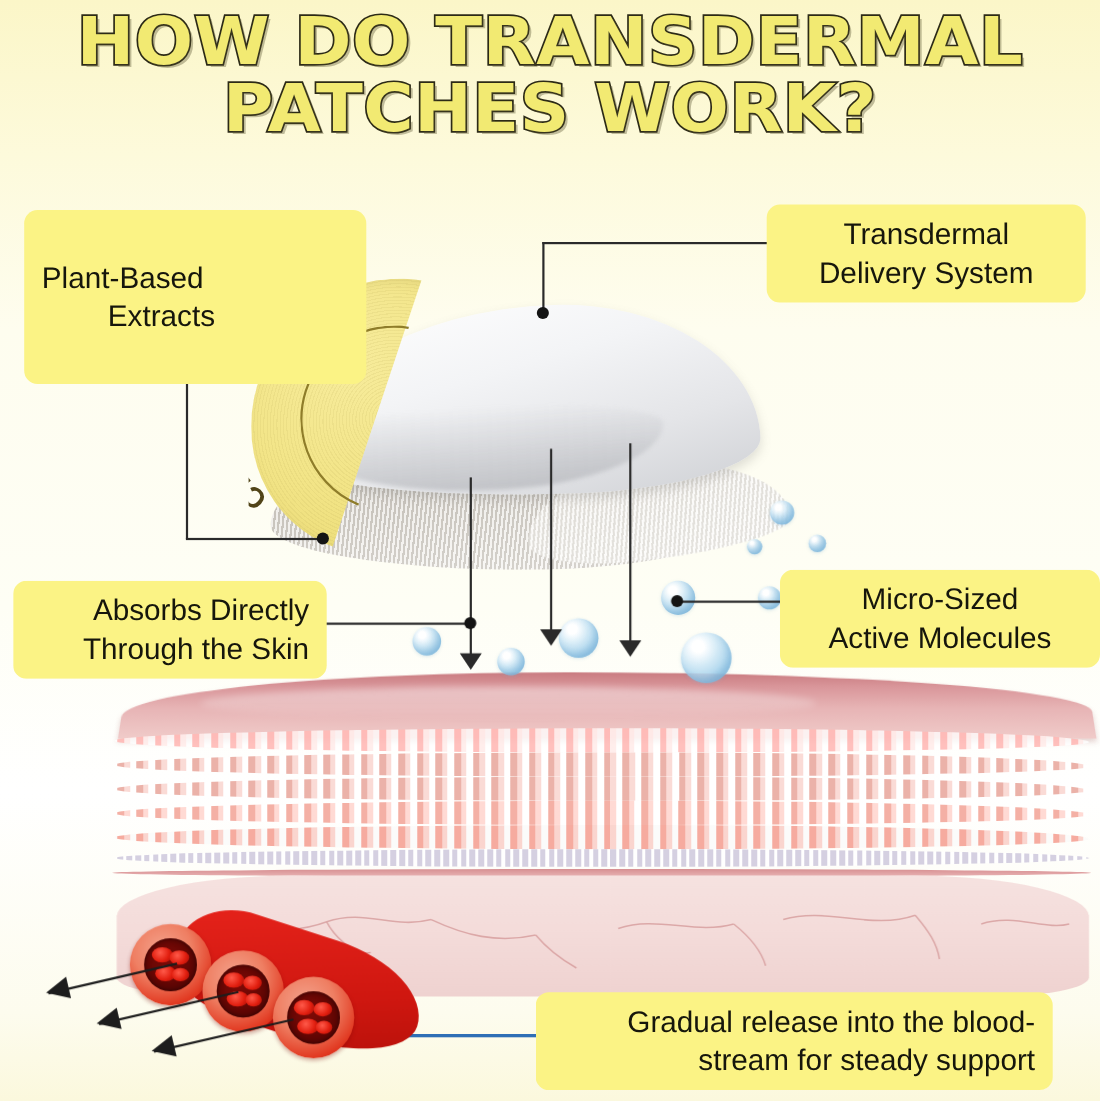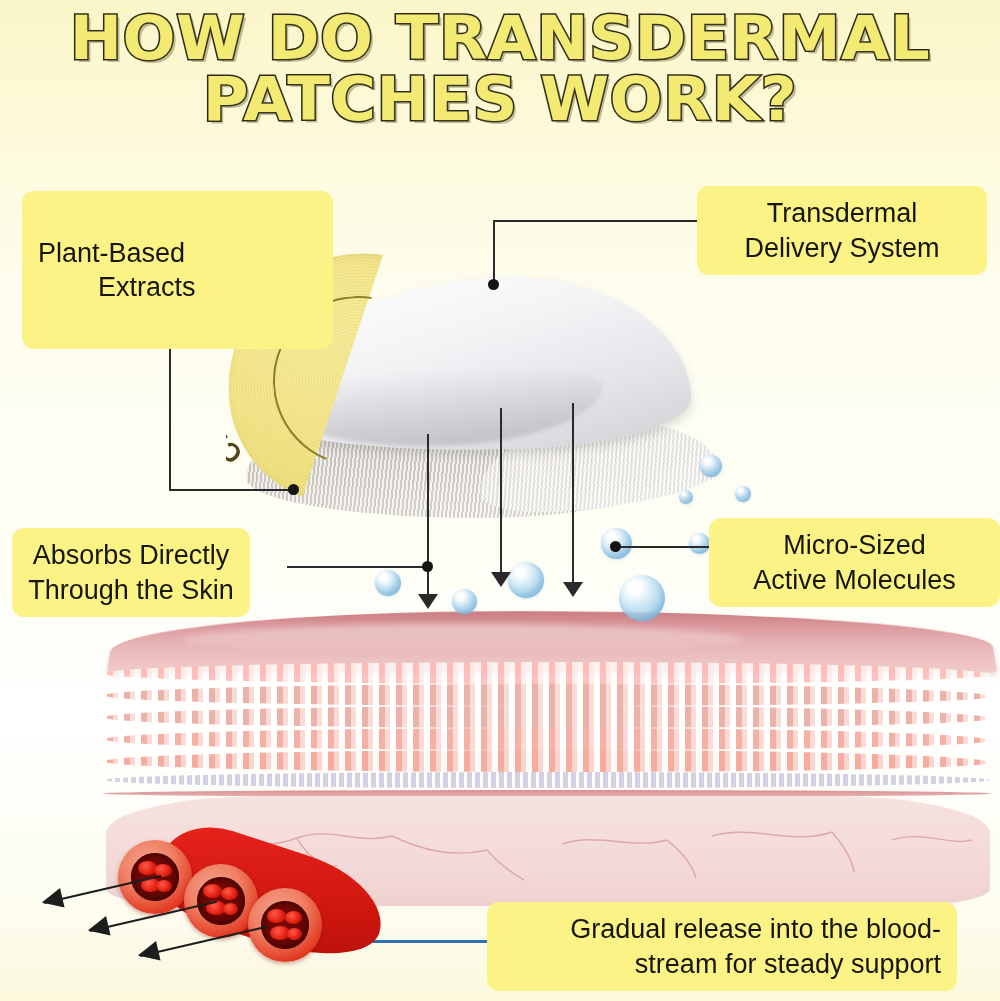--- a/index.html
+++ b/index.html
@@ -39,21 +39,21 @@
     font-size:27px;
     line-height:1.28;
     padding:10px 16px;
     box-sizing:border-box;
     white-space:pre-line;
     font-family:"Liberation Sans","DejaVu Sans",sans-serif;
   }
   #label-plant{left:22px;top:191px;width:311px;text-align:left;}
   #label-plant .l2{display:block;padding-left:60px;}
   #label-trans{left:697px;top:186px;width:290px;text-align:center;}
-  #label-absorb{left:12px;top:528px;width:238px;text-align:center;}
+  #label-absorb{left:12px;top:528px;width:285px;text-align:right;}
   #label-micro{left:709px;top:518px;width:291px;text-align:center;}
   #label-gradual{left:487px;top:902px;width:470px;text-align:right;}
 
   
   .ln{position:absolute;background:#2a2a2a;}
   .ln.h{height:2px;}
   .ln.v{width:2px;}
   .dot{position:absolute;width:11px;height:11px;border-radius:50%;background:#141414;}
   .bluedot{position:absolute;width:12px;height:12px;border-radius:50%;background:#2f6fb5;}
   .blueline{position:absolute;height:3px;background:#2f6fb5;}

